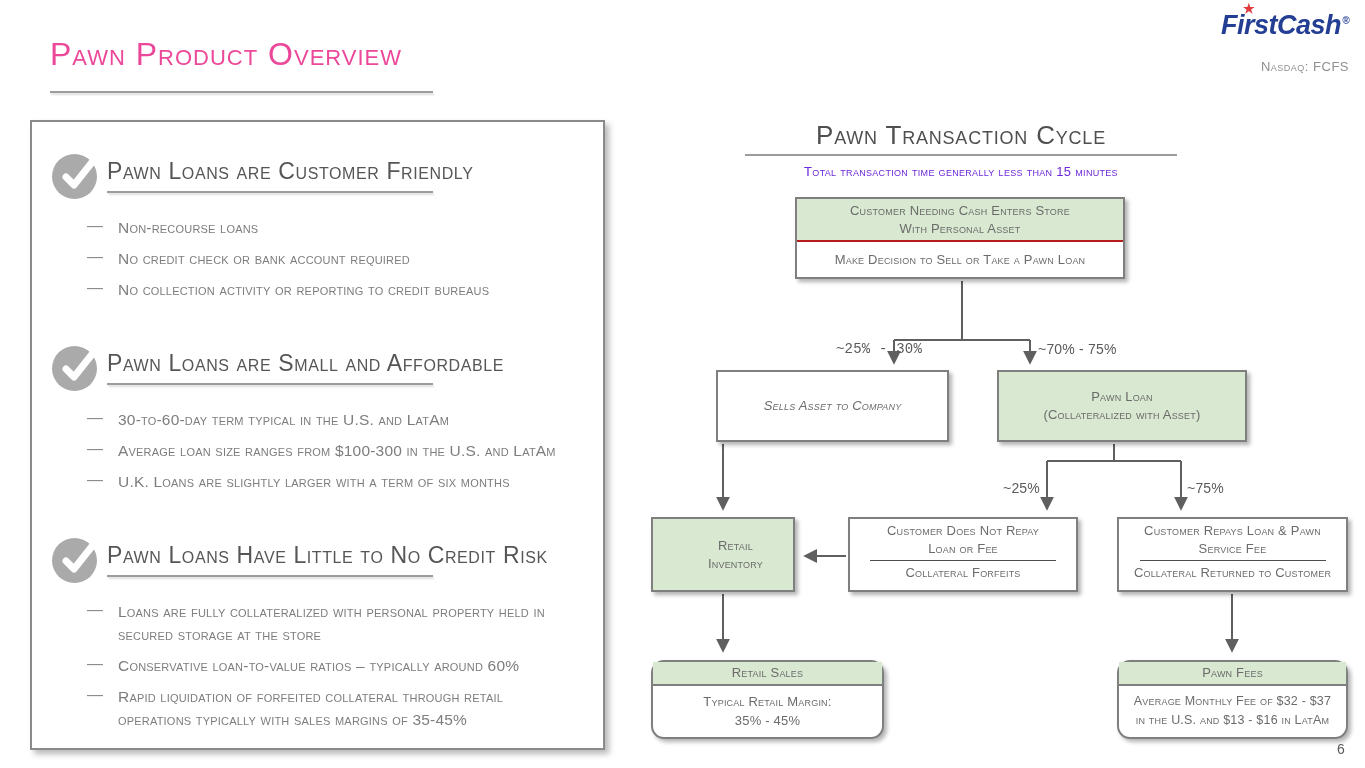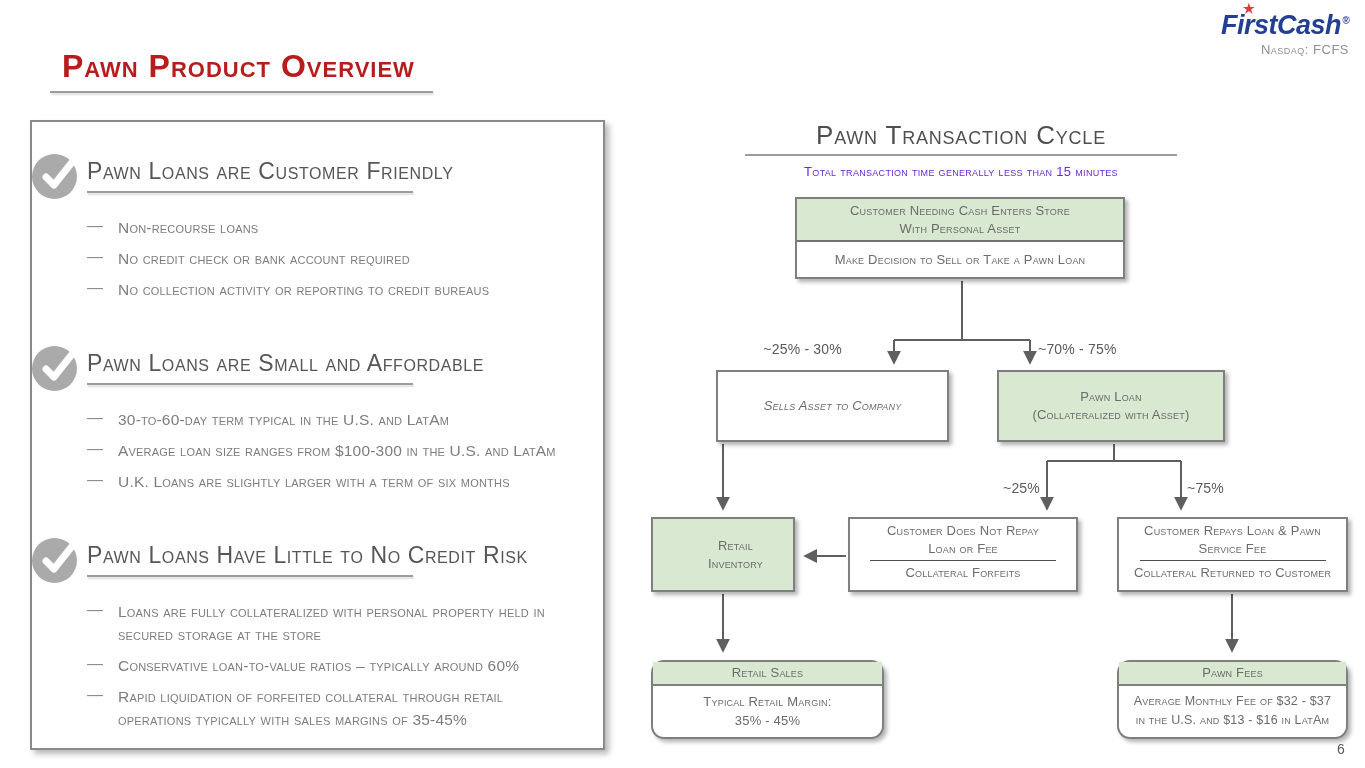--- a/index.html
+++ b/index.html
@@ -2,37 +2,37 @@
 <html><head>
 <meta charset="utf-8">
 <style>
   * { box-sizing: border-box; }
   html,body { margin:0; padding:0; background:#fff; }
   body { width:1365px; height:768px; font-family:"Liberation Sans", sans-serif; }
   .slide { position:relative; width:1365px; height:768px; background:#ffffff; overflow:hidden;
            font-variant:small-caps; color:#6e6e6e; }
 
   
-  .page-title { position:absolute; left:50px; top:36px; margin:12px; font-size:32px; font-weight:bold;
-                color:#b91c1c; letter-spacing:1px; }
+  .page-title { position:absolute; left:50px; top:36px; margin:0; font-size:32px; font-weight:normal;
+                color:#ec4899; letter-spacing:1px; }
   .title-underline { position:absolute; left:50px; top:91px; width:383px; height:2px; background:#9c9c9c;
                      box-shadow:1px 2px 2px #dcdcdc; }
 
   .logo { position:absolute; right:16px; top:10px; text-align:right; }
   .logo-text { position:relative; display:inline-block; font-style:italic; font-weight:bold; font-size:27px;
                color:#233e93; font-variant:normal; letter-spacing:-0.5px; }
   .logo-star { position:absolute; left:22px; top:-9px; font-size:13px; color:#e03a3f; font-style:normal; }
   .logo-reg { font-size:10px; vertical-align:super; margin-left:1px; }
-  .ticker { margin-top:1px; font-size:13px; color:#8f8f8f; letter-spacing:0.5px; }
+  .ticker { margin-top:18px; font-size:13px; color:#8f8f8f; letter-spacing:0.5px; }
 
   
   .panel { position:absolute; left:30px; top:120px; width:575px; height:630px; background:#fff;
            border:2px solid #8a8a8a; box-shadow:4px 4px 6px rgba(0,0,0,0.28); }
   .sec { position:absolute; left:0; right:0; }
-  .sec-head { display:flex; align-items:flex-start; padding-left:0; }
+  .sec-head { display:flex; align-items:flex-start; padding-left:20px; }
   .check { position:relative; flex:0 0 auto; width:45px; height:45px; margin-right:10px;
            border-radius:50%; background:#abaaaa; }
   .check svg { position:absolute; left:1px; top:-3px; width:48px; height:48px; overflow:visible; }
   .h2wrap { padding-top:2px; }
   .sec-title { margin:0; font-size:23px; font-weight:normal; color:#565656; letter-spacing:0.6px; line-height:30px; }
   .head-underline { margin-top:5px; width:326px; height:2px; background:#9c9c9c; box-shadow:1px 2px 2px #dcdcdc; }
   .bullets { margin:17px 0 0; padding:0 0 0 55px; list-style:none; width:540px; }
   .bullets li { position:relative; padding-left:31px; margin-bottom:8px; max-width:478px;
                 font-size:15.5px; line-height:23px; color:#7d7d7d; letter-spacing:0.2px; }
   .dash { position:absolute; left:0; top:-2px; font-size:16px; color:#8a8a8a; }
@@ -44,39 +44,39 @@
   .fc-sub { position:absolute; left:700px; top:164px; width:522px; text-align:center; font-size:13px;
             color:#6d28d9; letter-spacing:0.3px; }
 
   .node { position:absolute; z-index:2; background:#fff; border:2px solid #7f7f7f; text-align:center;
           color:#6b6b6b; font-size:13px; line-height:18px; box-shadow:3px 3px 4px rgba(0,0,0,0.3);
           letter-spacing:0.2px; }
   .green { background:#d9e8d0; }
   .flexc { display:flex; flex-direction:column; align-items:center; justify-content:center; }
 
   .entry { left:795px; top:197px; width:330px; }
-  .entry-top { background:#d9e8d0; border-bottom:2px solid #737373; padding:3px 0 2px; }
+  .entry-top { background:#d9e8d0; border-bottom:2px solid #b91c1c; padding:3px 0 2px; }
   .entry-bottom { padding:9px 0 8px; }
 
   .sell-node { left:716px; top:370px; width:233px; height:72px;font-style:italic; }
-  .pawn-loan-node { left:997px; top:370px; width:228px; height:72px; }
+  .pawn-loan-node { left:997px; top:370px; width:250px; height:72px; }
   .retail-inv-node { left:651px; top:517px; width:144px; height:75px;padding-left:25px; }
   .no-repay-node { left:848px; top:517px; width:230px; height:75px; padding-top:3px; }
   .repay-node { left:1117px; top:517px; width:231px; height:75px; padding-top:3px; }
   .divider { width:186px; height:1px; background:#4f4f4f; margin:2px auto 3px; }
 
   .bottom-node { width:233px;border-radius:13px; }
   .retail-sales-node { left:651px; top:660px; }
   .pawn-fees-node { left:1117px; top:660px; width:231px; }
   .bn-header { background:#d9e8d0; border-bottom:2px solid #7f7f7f; padding:2px 0; }
   .bn-body { padding:6px 0 7px; line-height:19px; }
   .pawn-fees-node .bn-body { font-size:12.5px; }
 
   .blabel { position:absolute; z-index:3; font-size:14px; color:#5a5a5a; letter-spacing:0.2px; }
-  .lbl-s1l { left:752px; top:341px; width:90px; text-align:right; }
+  .lbl-s1l { left:832px; top:341px; width:90px; text-align:right;font-family:Liberation Mono, monospace; }
   .lbl-s1r { left:1038px; top:341px; }
   .lbl-s2l { left:960px; top:480px; width:80px; text-align:right; }
   .lbl-s2r { left:1187px; top:480px; }
 
   .connectors { position:absolute; left:0; top:0; z-index:1; pointer-events:none; }
   .ln { stroke:#5f5f5f; stroke-width:2; fill:none; }
 
   .page-number { position:absolute; left:1337px; top:741px; font-size:14px; color:#595959; }
 </style>
 </head>

